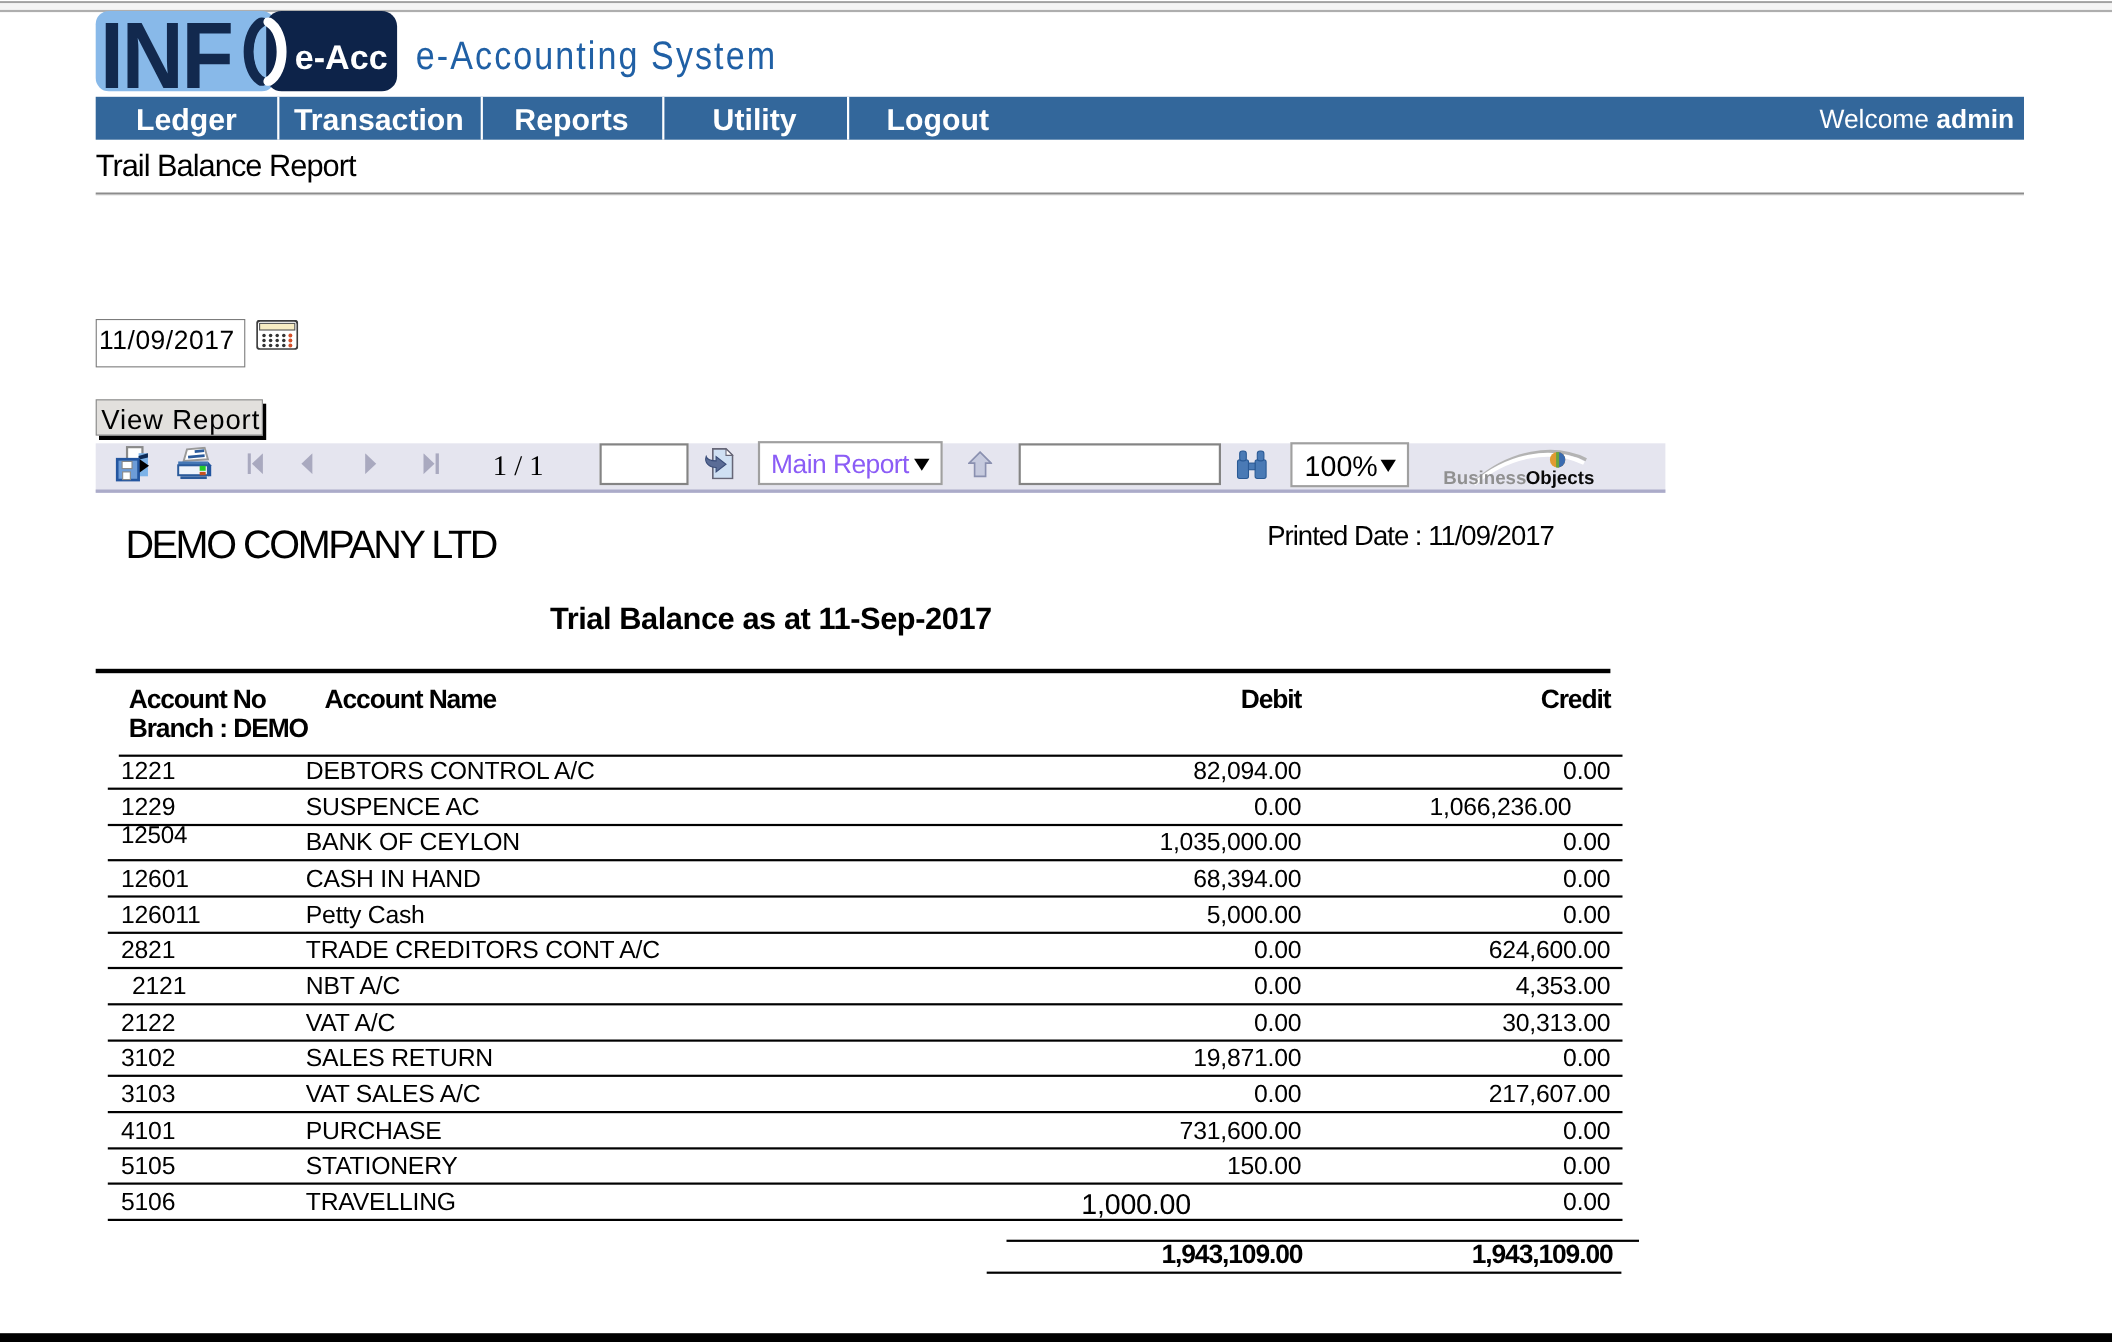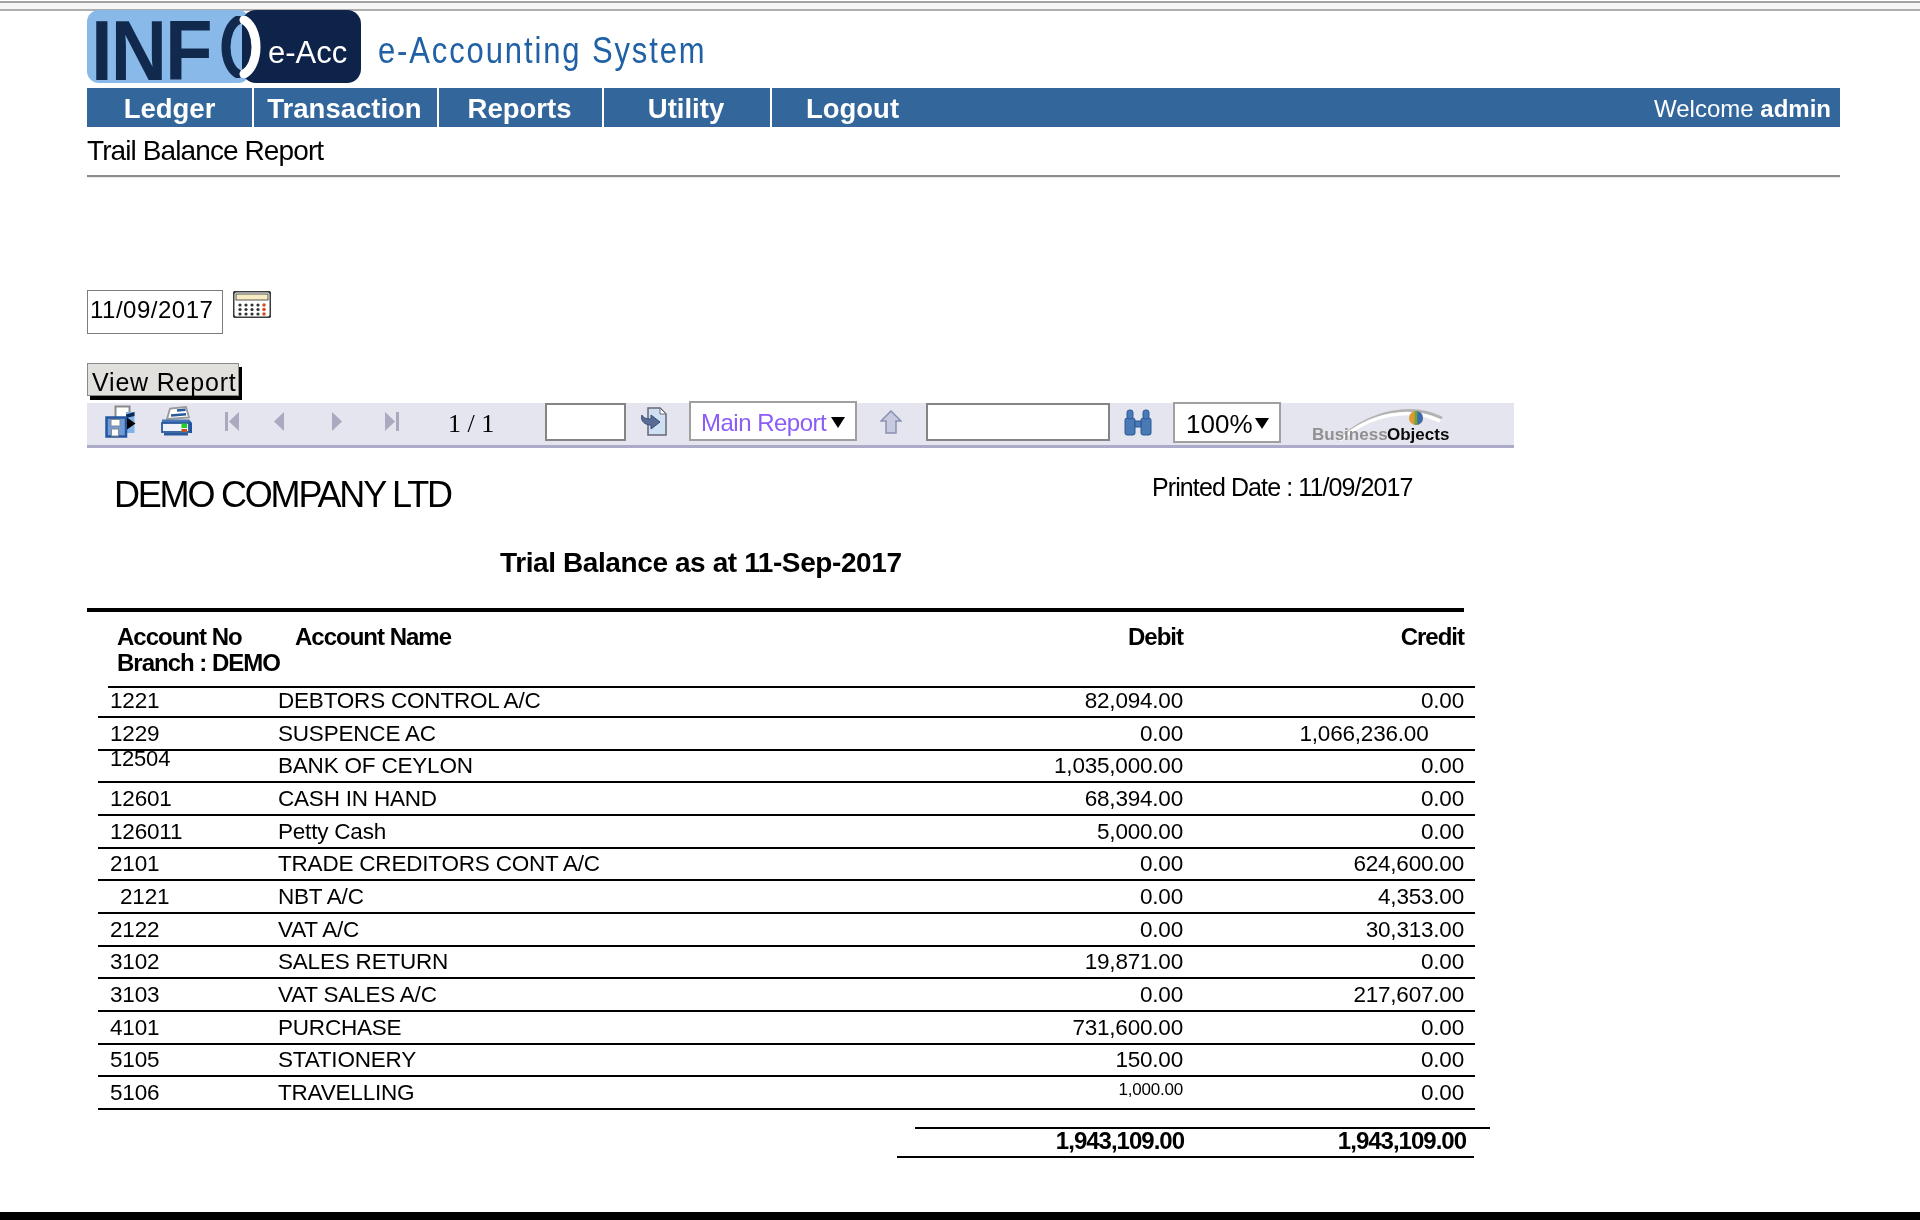--- a/index.html
+++ b/index.html
@@ -11,21 +11,21 @@
 <div class="abs" style="left:0;top:3px;width:1920px;height:6px;background:#f5f5f5"></div>
 <div class="abs" style="left:0;top:9px;width:1920px;height:2px;background:#aeaeae"></div>
 
 <div class="abs" style="left:87px;top:10px;width:163px;height:73px;background:#88b9e9;border-radius:12px"></div>
 <div class="abs" style="left:242px;top:10px;width:119px;height:73px;background:#0d2349;border-radius:14px"></div>
 <div class="abs" style="left:91px;top:13px;line-height:1;color:#12294e;font-weight:bold;font-size:78px;letter-spacing:-2px;transform:scale(1,1.1);transform-origin:0 74%">INF</div>
 <svg class="abs" style="left:206px;top:16px" width="64" height="62" viewBox="0 0 64 62">
   <path d="M32 4 C 16 13, 16 49, 32 58" fill="none" stroke="#12294e" stroke-width="9" stroke-linecap="round"></path>
   <path d="M38 4 C 54 13, 54 49, 38 58" fill="none" stroke="#ffffff" stroke-width="9" stroke-linecap="round"></path>
 </svg>
-<div class="abs" style="left:268px;top:35px;color:#fff;font-weight:normal;font-size:31px">e-Acc</div>
+<div class="abs" style="left:268px;top:35px;color:#fff;font-weight:bold;font-size:31px">e-Acc</div>
 <div class="abs" style="left:378px;top:30px;color:#2060a5;font-size:36px;letter-spacing:2.2px;transform:scale(0.86,1);transform-origin:0 0">e-Accounting System</div>
 
 <div class="abs" style="left:87px;top:88px;width:1753px;height:39px;background:#33679b"></div>
 <div class="abs nav" style="left:87px;top:88px;width:1753px;height:39px;color:#fff;font-weight:bold;font-size:27.5px">
   <span class="abs" style="left:0;top:5px;width:165px;text-align:center">Ledger</span>
   <span class="abs" style="left:165px;top:0;width:2px;height:39px;background:#fff"></span>
   <span class="abs" style="left:165px;top:5px;width:185px;text-align:center">Transaction</span>
   <span class="abs" style="left:350px;top:0;width:2px;height:39px;background:#fff"></span>
   <span class="abs" style="left:350px;top:5px;width:165px;text-align:center">Reports</span>
   <span class="abs" style="left:515px;top:0;width:2px;height:39px;background:#fff"></span>
@@ -175,21 +175,21 @@
 <div class="abs" style="left:110px;top:786.0px;font-size:22.5px;letter-spacing:-0.2px">12601</div>
 <div class="abs" style="left:278px;top:786.0px;font-size:22.5px;letter-spacing:-0.2px">CASH IN HAND</div>
 <div class="abs" style="left:983px;top:786.0px;width:200px;text-align:right;font-size:22.5px;letter-spacing:-0.2px">68,394.00</div>
 <div class="abs" style="left:1264px;top:786.0px;width:200px;text-align:right;font-size:22.5px;letter-spacing:-0.2px">0.00</div>
 <div class="abs" style="left:98px;top:814.0px;width:1377px;height:2px;background:#000"></div>
 <div class="abs" style="left:110px;top:818.7px;font-size:22.5px;letter-spacing:-0.2px">126011</div>
 <div class="abs" style="left:278px;top:818.7px;font-size:22.5px;letter-spacing:-0.2px">Petty Cash</div>
 <div class="abs" style="left:983px;top:818.7px;width:200px;text-align:right;font-size:22.5px;letter-spacing:-0.2px">5,000.00</div>
 <div class="abs" style="left:1264px;top:818.7px;width:200px;text-align:right;font-size:22.5px;letter-spacing:-0.2px">0.00</div>
 <div class="abs" style="left:98px;top:846.7px;width:1377px;height:2px;background:#000"></div>
-<div class="abs" style="left:110px;top:851.4px;font-size:22.5px;letter-spacing:-0.2px">2101</div>
+<div class="abs" style="left:110px;top:851.4px;font-size:22.5px;letter-spacing:-0.2px">2821</div>
 <div class="abs" style="left:278px;top:851.4px;font-size:22.5px;letter-spacing:-0.2px">TRADE CREDITORS CONT A/C</div>
 <div class="abs" style="left:983px;top:851.4px;width:200px;text-align:right;font-size:22.5px;letter-spacing:-0.2px">0.00</div>
 <div class="abs" style="left:1264px;top:851.4px;width:200px;text-align:right;font-size:22.5px;letter-spacing:-0.2px">624,600.00</div>
 <div class="abs" style="left:98px;top:879.4px;width:1377px;height:2px;background:#000"></div>
 <div class="abs" style="left:120px;top:884.0px;font-size:22.5px;letter-spacing:-0.2px">2121</div>
 <div class="abs" style="left:278px;top:884.0px;font-size:22.5px;letter-spacing:-0.2px">NBT A/C</div>
 <div class="abs" style="left:983px;top:884.0px;width:200px;text-align:right;font-size:22.5px;letter-spacing:-0.2px">0.00</div>
 <div class="abs" style="left:1264px;top:884.0px;width:200px;text-align:right;font-size:22.5px;letter-spacing:-0.2px">4,353.00</div>
 <div class="abs" style="left:98px;top:912.0px;width:1377px;height:2px;background:#000"></div>
 <div class="abs" style="left:110px;top:916.7px;font-size:22.5px;letter-spacing:-0.2px">2122</div>
@@ -212,21 +212,21 @@
 <div class="abs" style="left:983px;top:1014.7px;width:200px;text-align:right;font-size:22.5px;letter-spacing:-0.2px">731,600.00</div>
 <div class="abs" style="left:1264px;top:1014.7px;width:200px;text-align:right;font-size:22.5px;letter-spacing:-0.2px">0.00</div>
 <div class="abs" style="left:98px;top:1042.7px;width:1377px;height:2px;background:#000"></div>
 <div class="abs" style="left:110px;top:1047.4px;font-size:22.5px;letter-spacing:-0.2px">5105</div>
 <div class="abs" style="left:278px;top:1047.4px;font-size:22.5px;letter-spacing:-0.2px">STATIONERY</div>
 <div class="abs" style="left:983px;top:1047.4px;width:200px;text-align:right;font-size:22.5px;letter-spacing:-0.2px">150.00</div>
 <div class="abs" style="left:1264px;top:1047.4px;width:200px;text-align:right;font-size:22.5px;letter-spacing:-0.2px">0.00</div>
 <div class="abs" style="left:98px;top:1075.4px;width:1377px;height:2px;background:#000"></div>
 <div class="abs" style="left:110px;top:1080.0px;font-size:22.5px;letter-spacing:-0.2px">5106</div>
 <div class="abs" style="left:278px;top:1080.0px;font-size:22.5px;letter-spacing:-0.2px">TRAVELLING</div>
-<div class="abs" style="left:983px;top:1080.0px;width:200px;text-align:right;font-size:17px;letter-spacing:-0.2px">1,000.00</div>
+<div class="abs" style="left:983px;top:1080.0px;width:200px;font-size:26px;letter-spacing:-0.2px">1,000.00</div>
 <div class="abs" style="left:1264px;top:1080.0px;width:200px;text-align:right;font-size:22.5px;letter-spacing:-0.2px">0.00</div>
 <div class="abs" style="left:98px;top:1108.0px;width:1377px;height:2px;background:#000"></div>
 </div>
 
 <div class="abs" style="left:915px;top:1127px;width:575px;height:2px;background:#000"></div>
 <div class="abs" style="left:984px;top:1127px;width:200px;text-align:right;font-size:24px;letter-spacing:-1px;font-weight:bold">1,943,109.00</div>
 <div class="abs" style="left:1266px;top:1127px;width:200px;text-align:right;font-size:24px;letter-spacing:-1px;font-weight:bold">1,943,109.00</div>
 <div class="abs" style="left:897px;top:1156px;width:577px;height:2px;background:#000"></div>
 
 <div class="abs" style="left:0;top:1212px;width:1920px;height:8px;background:#000"></div>

